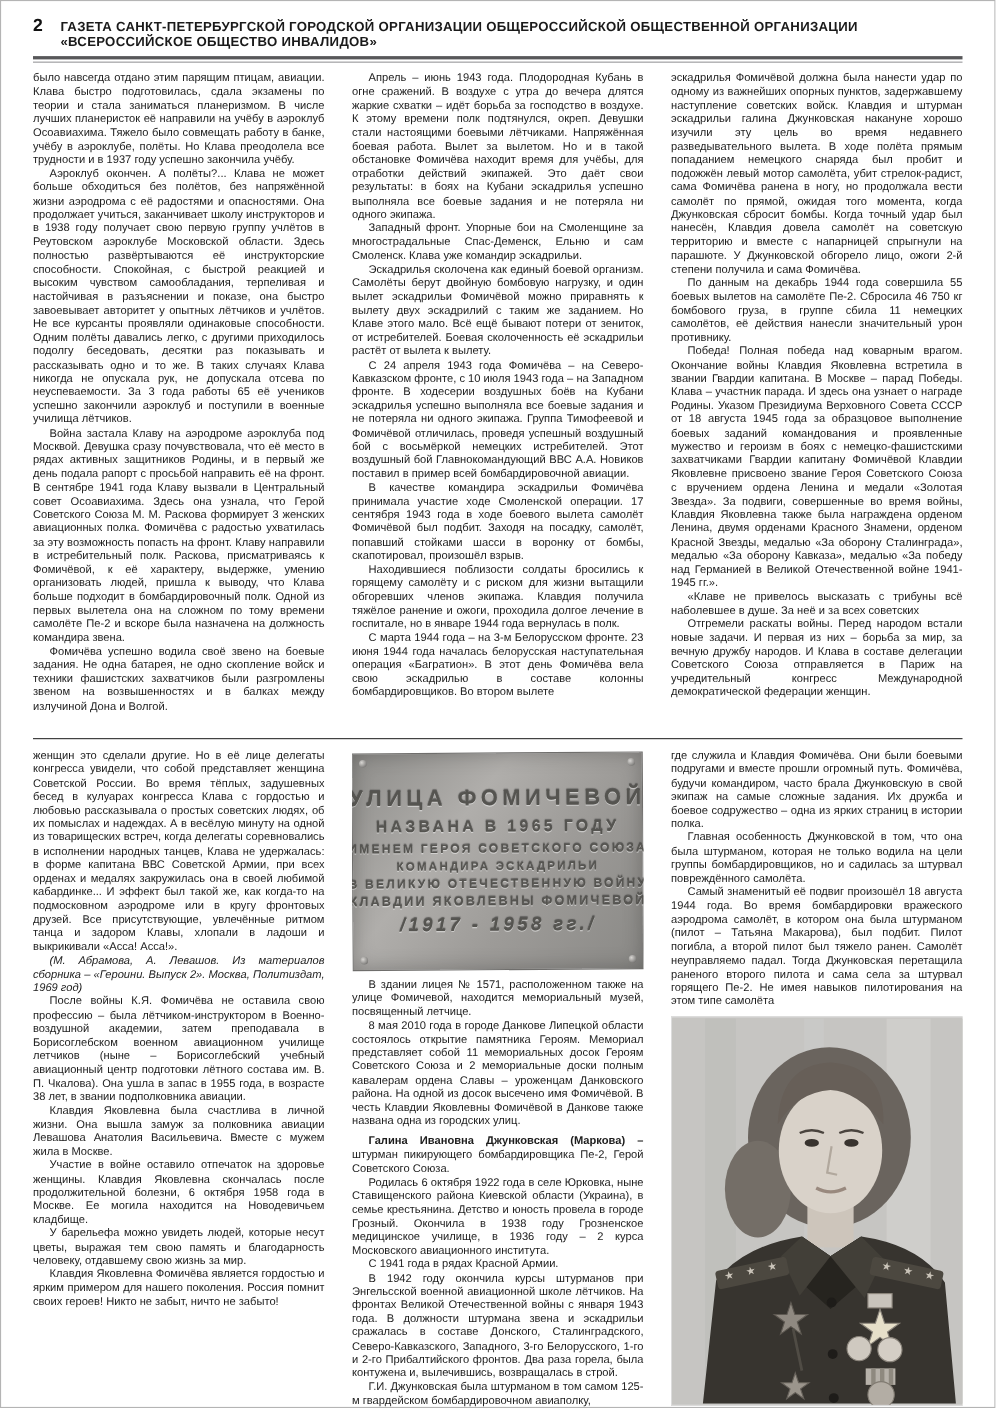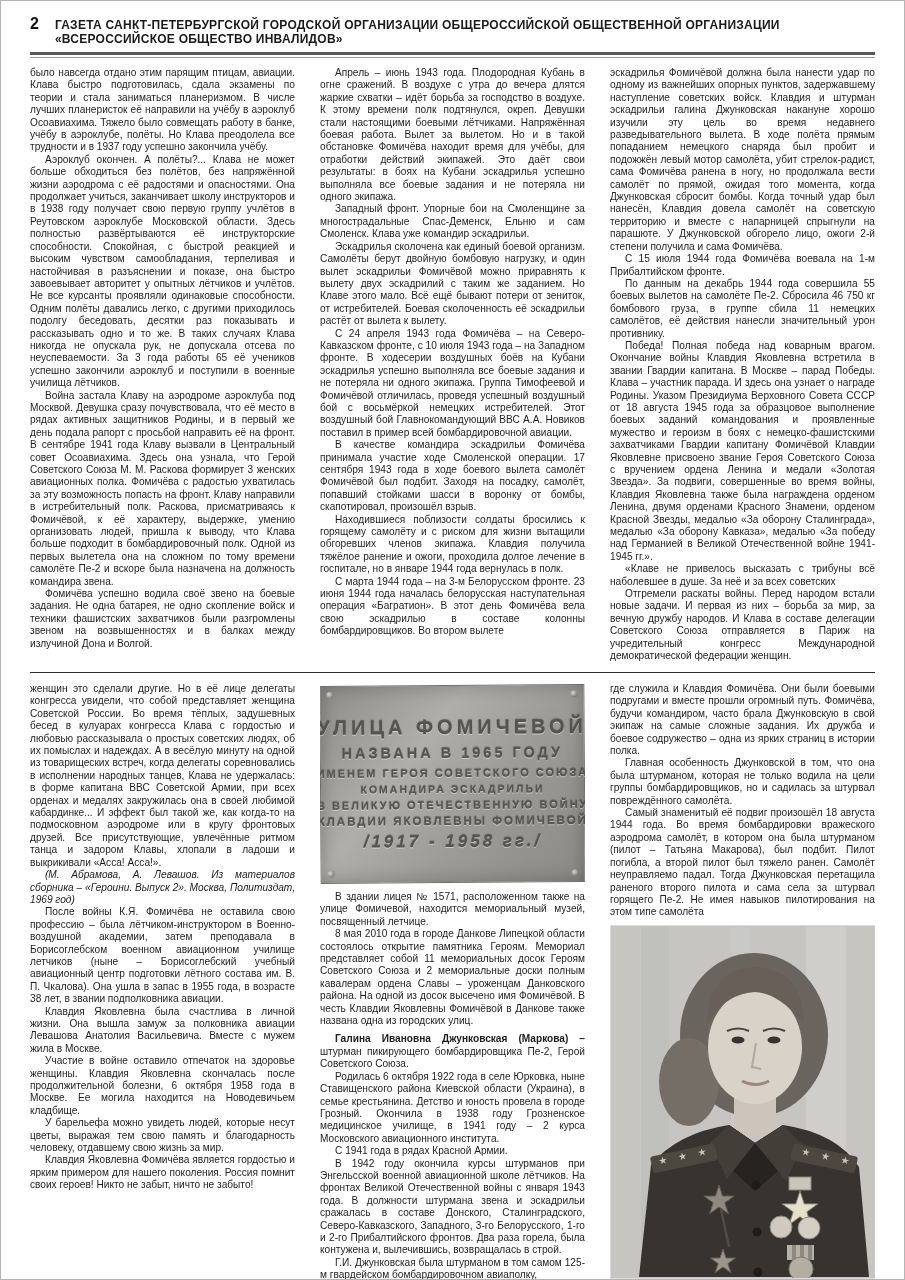--- a/index.html
+++ b/index.html
@@ -71,21 +71,20 @@
           <p class="para">Апрель – июнь 1943 года. Плодородная Кубань в огне сражений. В воздухе с утра до вечера длятся жаркие схватки – идёт борьба за господство в воздухе. К этому времени полк подтянулся, окреп. Девушки стали настоящими боевыми лётчиками. Напряжённая боевая работа. Вылет за вылетом. Но и в такой обстановке Фомичёва находит время для учёбы, для отработки действий экипажей. Это даёт свои результаты: в боях на Кубани эскадрилья успешно выполняла все боевые задания и не потеряла ни одного экипажа.</p>
           <p class="para">Западный фронт. Упорные бои на Смоленщине за многострадальные Спас-Деменск, Ельню и сам Смоленск. Клава уже командир эскадрильи.</p>
           <p class="para">Эскадрилья сколочена как единый боевой организм. Самолёты берут двойную бомбовую нагрузку, и один вылет эскадрильи Фомичёвой можно приравнять к вылету двух эскадрилий с таким же заданием. Но Клаве этого мало. Всё ещё бывают потери от зениток, от истребителей. Боевая сколоченность её эскадрильи растёт от вылета к вылету.</p>
           <p class="para">С 24 апреля 1943 года Фомичёва – на Северо-Кавказском фронте, с 10 июля 1943 года – на Западном фронте. В ходесерии воздушных боёв на Кубани эскадрилья успешно выполняла все боевые задания и не потеряла ни одного экипажа. Группа Тимофеевой и Фомичёвой отличилась, проведя успешный воздушный бой с восьмёркой немецких истребителей. Этот воздушный бой Главнокомандующий ВВС А.А. Новиков поставил в пример всей бомбардировочной авиации.</p>
           <p class="para">В качестве командира эскадрильи Фомичёва принимала участие ходе Смоленской операции. 17 сентября 1943 года в ходе боевого вылета самолёт Фомичёвой был подбит. Заходя на посадку, самолёт, попавший стойками шасси в воронку от бомбы, скапотировал, произошёл взрыв.</p>
           <p class="para">Находившиеся поблизости солдаты бросились к горящему самолёту и с риском для жизни вытащили обгоревших членов экипажа. Клавдия получила тяжёлое ранение и ожоги, проходила долгое лечение в госпитале, но в январе 1944 года вернулась в полк.</p>
           <p class="para">С марта 1944 года – на 3-м Белорусском фронте. 23 июня 1944 года началась белорусская наступательная операция «Багратион». В этот день Фомичёва вела свою эскадрилью в составе колонны бомбардировщиков. Во втором вылете</p>
         </div>
       <div class="col">
           <p class="para noindent">эскадрилья Фомичёвой должна была нанести удар по одному из важнейших опорных пунктов, задержавшему наступление советских войск. Клавдия и штурман эскадрильи галина Джунковская накануне хорошо изучили эту цель во время недавнего разведывательного вылета. В ходе полёта прямым попаданием немецкого снаряда был пробит и подожжён левый мотор самолёта, убит стрелок-радист, сама Фомичёва ранена в ногу, но продолжала вести самолёт по прямой, ожидая того момента, когда Джунковская сбросит бомбы. Когда точный удар был нанесён, Клавдия довела самолёт на советскую территорию и вместе с напарницей спрыгнули на парашюте. У Джунковской обгорело лицо, ожоги 2-й степени получила и сама Фомичёва.</p>
-          <p class="para">С 15 июля 1944 года Фомичёва воевала на 1-м Прибалтийском фронте.</p>
           <p class="para">По данным на декабрь 1944 года совершила 55 боевых вылетов на самолёте Пе-2. Сбросила 46 750 кг бомбового груза, в группе сбила 11 немецких самолётов, её действия нанесли значительный урон противнику.</p>
           <p class="para">Победа! Полная победа над коварным врагом. Окончание войны Клавдия Яковлевна встретила в звании Гвардии капитана. В Москве – парад Победы. Клава – участник парада. И здесь она узнает о награде Родины. Указом Президиума Верховного Совета СССР от 18 августа 1945 года за образцовое выполнение боевых заданий командования и проявленные мужество и героизм в боях с немецко-фашистскими захватчиками Гвардии капитану Фомичёвой Клавдии Яковлевне присвоено звание Героя Советского Союза с вручением ордена Ленина и медали «Золотая Звезда». За подвиги, совершенные во время войны, Клавдия Яковлевна также была награждена орденом Ленина, двумя орденами Красного Знамени, орденом Красной Звезды, медалью «За оборону Сталинграда», медалью «За оборону Кавказа», медалью «За победу над Германией в Великой Отечественной войне 1941-1945 гг.».</p>
           <p class="para">«Клаве не привелось высказать с трибуны всё наболевшее в душе. За неё и за всех советских</p>
           <p class="para">Отгремели раскаты войны. Перед народом встали новые задачи. И первая из них – борьба за мир, за вечную дружбу народов. И Клава в составе делегации Советского Союза отправляется в Париж на учредительный конгресс Международной демократической федерации женщин.</p>
         </div>
     </div>
 
     <div class="mid-rule"></div>
 
     <div class="cols bot-sec">
@@ -113,21 +112,21 @@
           <div class="pl l5">В ВЕЛИКУЮ ОТЕЧЕСТВЕННУЮ ВОЙНУ</div>
           <div class="pl l6">КЛАВДИИ ЯКОВЛЕВНЫ ФОМИЧЕВОЙ</div>
           <div class="pl l7">/1917 - 1958 гг./</div>
         </div>
         <div>
             <p class="para">В здании лицея № 1571, расположенном также на улице Фомичевой, находится мемориальный музей, посвященный летчице.</p>
             <p class="para">8 мая 2010 года в городе Данкове Липецкой области состоялось открытие памятника Героям. Мемориал представляет собой 11 мемориальных досок Героям Советского Союза и 2 мемориальные доски полным кавалерам ордена Славы – уроженцам Данковского района. На одной из досок высечено имя Фомичёвой. В честь Клавдии Яковлевны Фомичёвой в Данкове также названа одна из городских улиц.</p>
           </div>
         <p class="lead-para"><b>Галина Ивановна Джунковская (Маркова) – </b><span>штурман пикирующего бомбардировщика Пе-2, Герой Советского Союза.</span></p>
         <div>
-            <p class="para">Родилась 6 октября 1922 года в селе Юрковка, ныне Ставищенского района Киевской области (Украина), в семье крестьянина. Детство и юность провела в городе Грозный. Окончила в 1938 году Грозненское медицинское училище, в 1941 году – 2 курса Московского авиационного института.</p>
+            <p class="para">Родилась 6 октября 1922 года в селе Юрковка, ныне Ставищенского района Киевской области (Украина), в семье крестьянина. Детство и юность провела в городе Грозный. Окончила в 1938 году Грозненское медицинское училище, в 1936 году – 2 курса Московского авиационного института.</p>
             <p class="para">С 1941 года в рядах Красной Армии.</p>
             <p class="para">В 1942 году окончила курсы штурманов при Энгельсской военной авиационной школе лётчиков. На фронтах Великой Отечественной войны с января 1943 года. В должности штурмана звена и эскадрильи сражалась в составе Донского, Сталинградского, Северо-Кавказского, Западного, 3-го Белорусского, 1-го и 2-го Прибалтийского фронтов. Два раза горела, была контужена и, вылечившись, возвращалась в строй.</p>
             <p class="para">Г.И. Джунковская была штурманом в том самом 125-м гвардейском бомбардировочном авиаполку,</p>
           </div>
       </div>
 
       <div class="col">
         <div>
             <p class="para noindent">где служила и Клавдия Фомичёва. Они были боевыми подругами и вместе прошли огромный путь. Фомичёва, будучи командиром, часто брала Джунковскую в свой экипаж на самые сложные задания. Их дружба и боевое содружество – одна из ярких страниц в истории полка.</p>
             <p class="para">Главная особенность Джунковской в том, что она была штурманом, которая не только водила на цели группы бомбардировщиков, но и садилась за штурвал повреждённого самолёта.</p>

